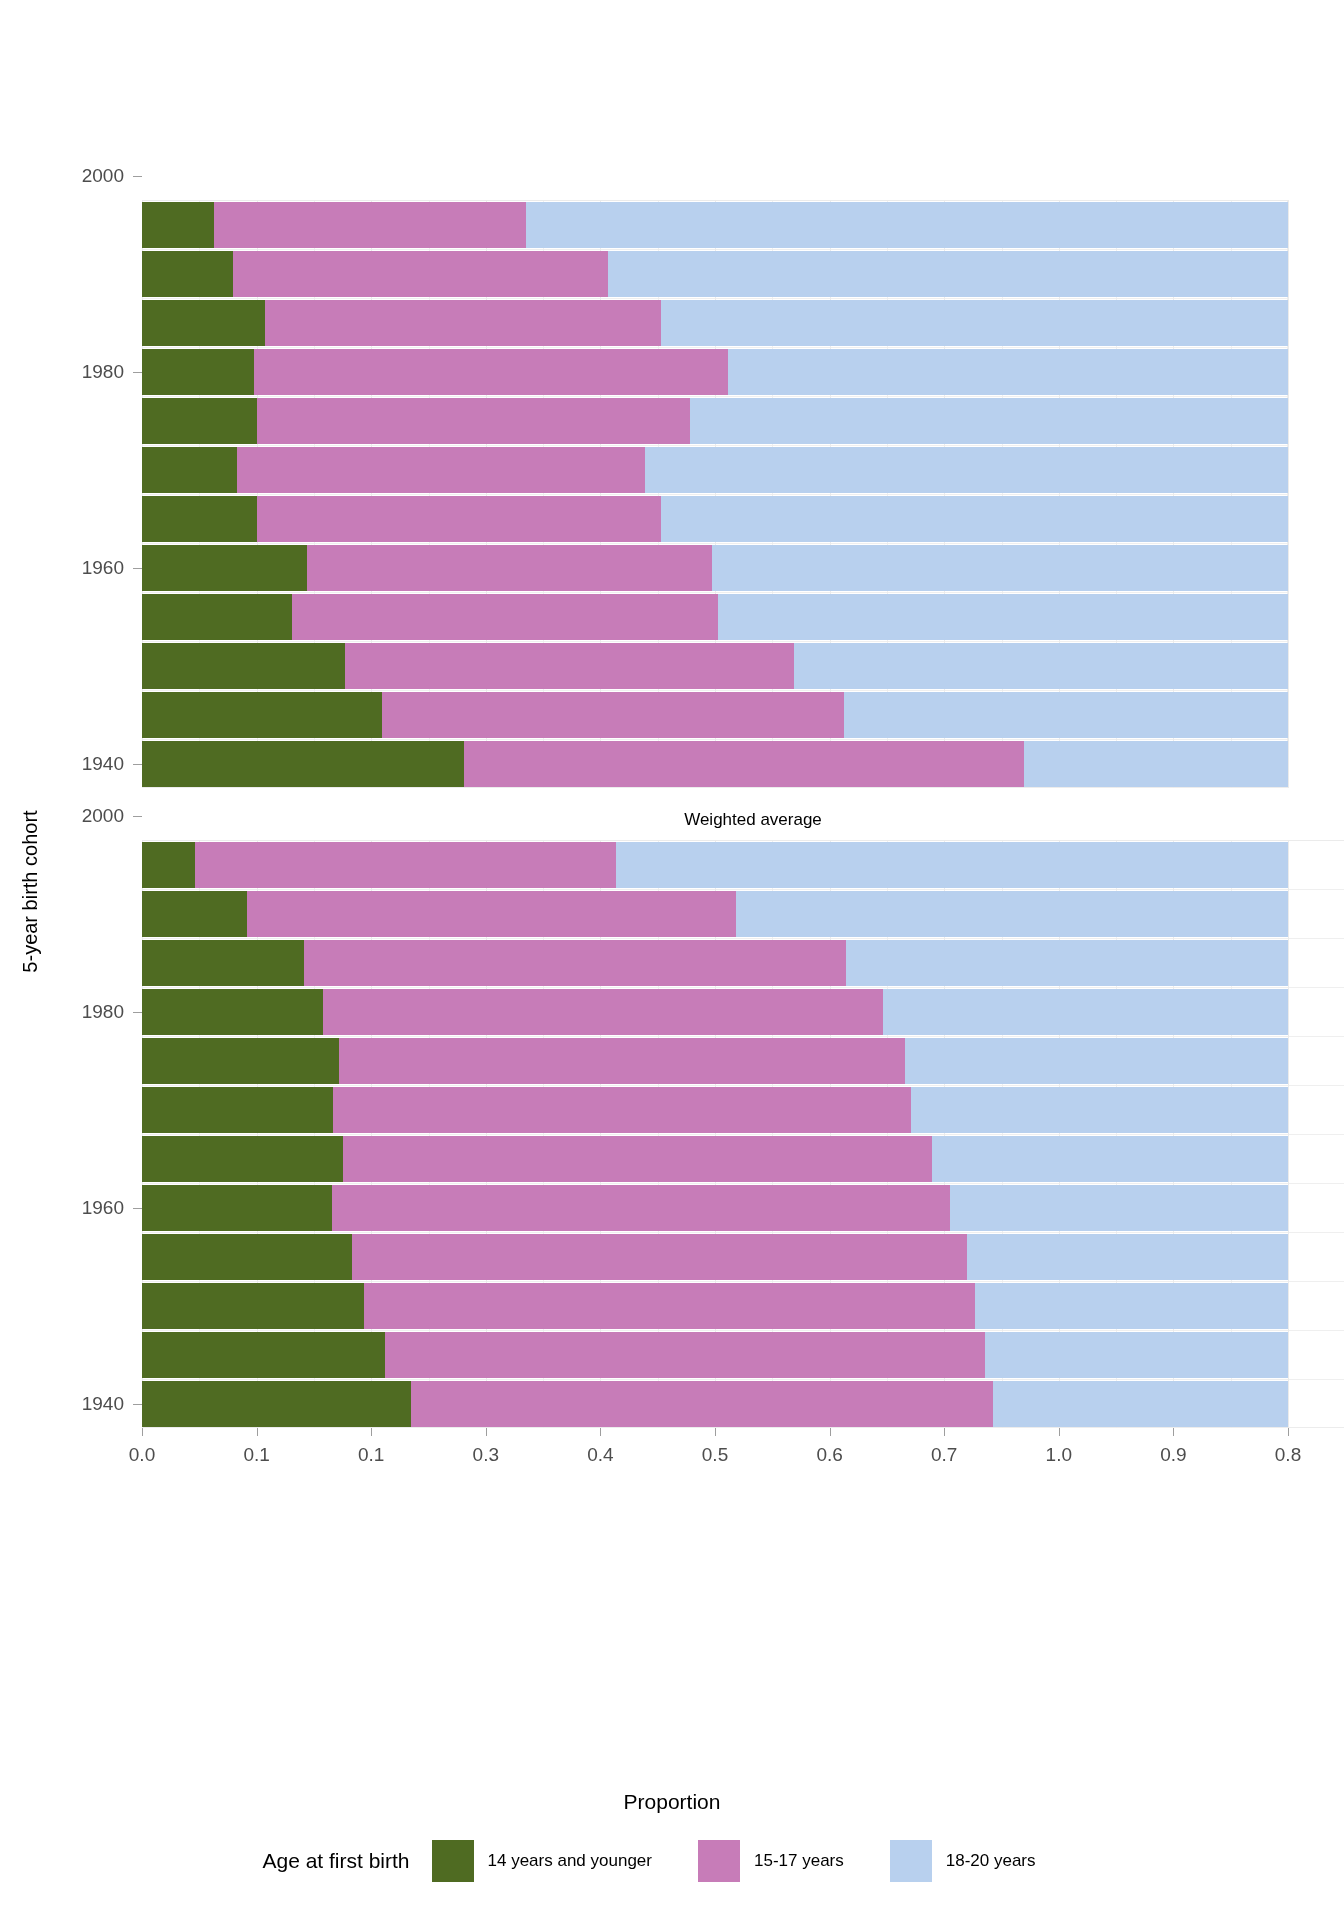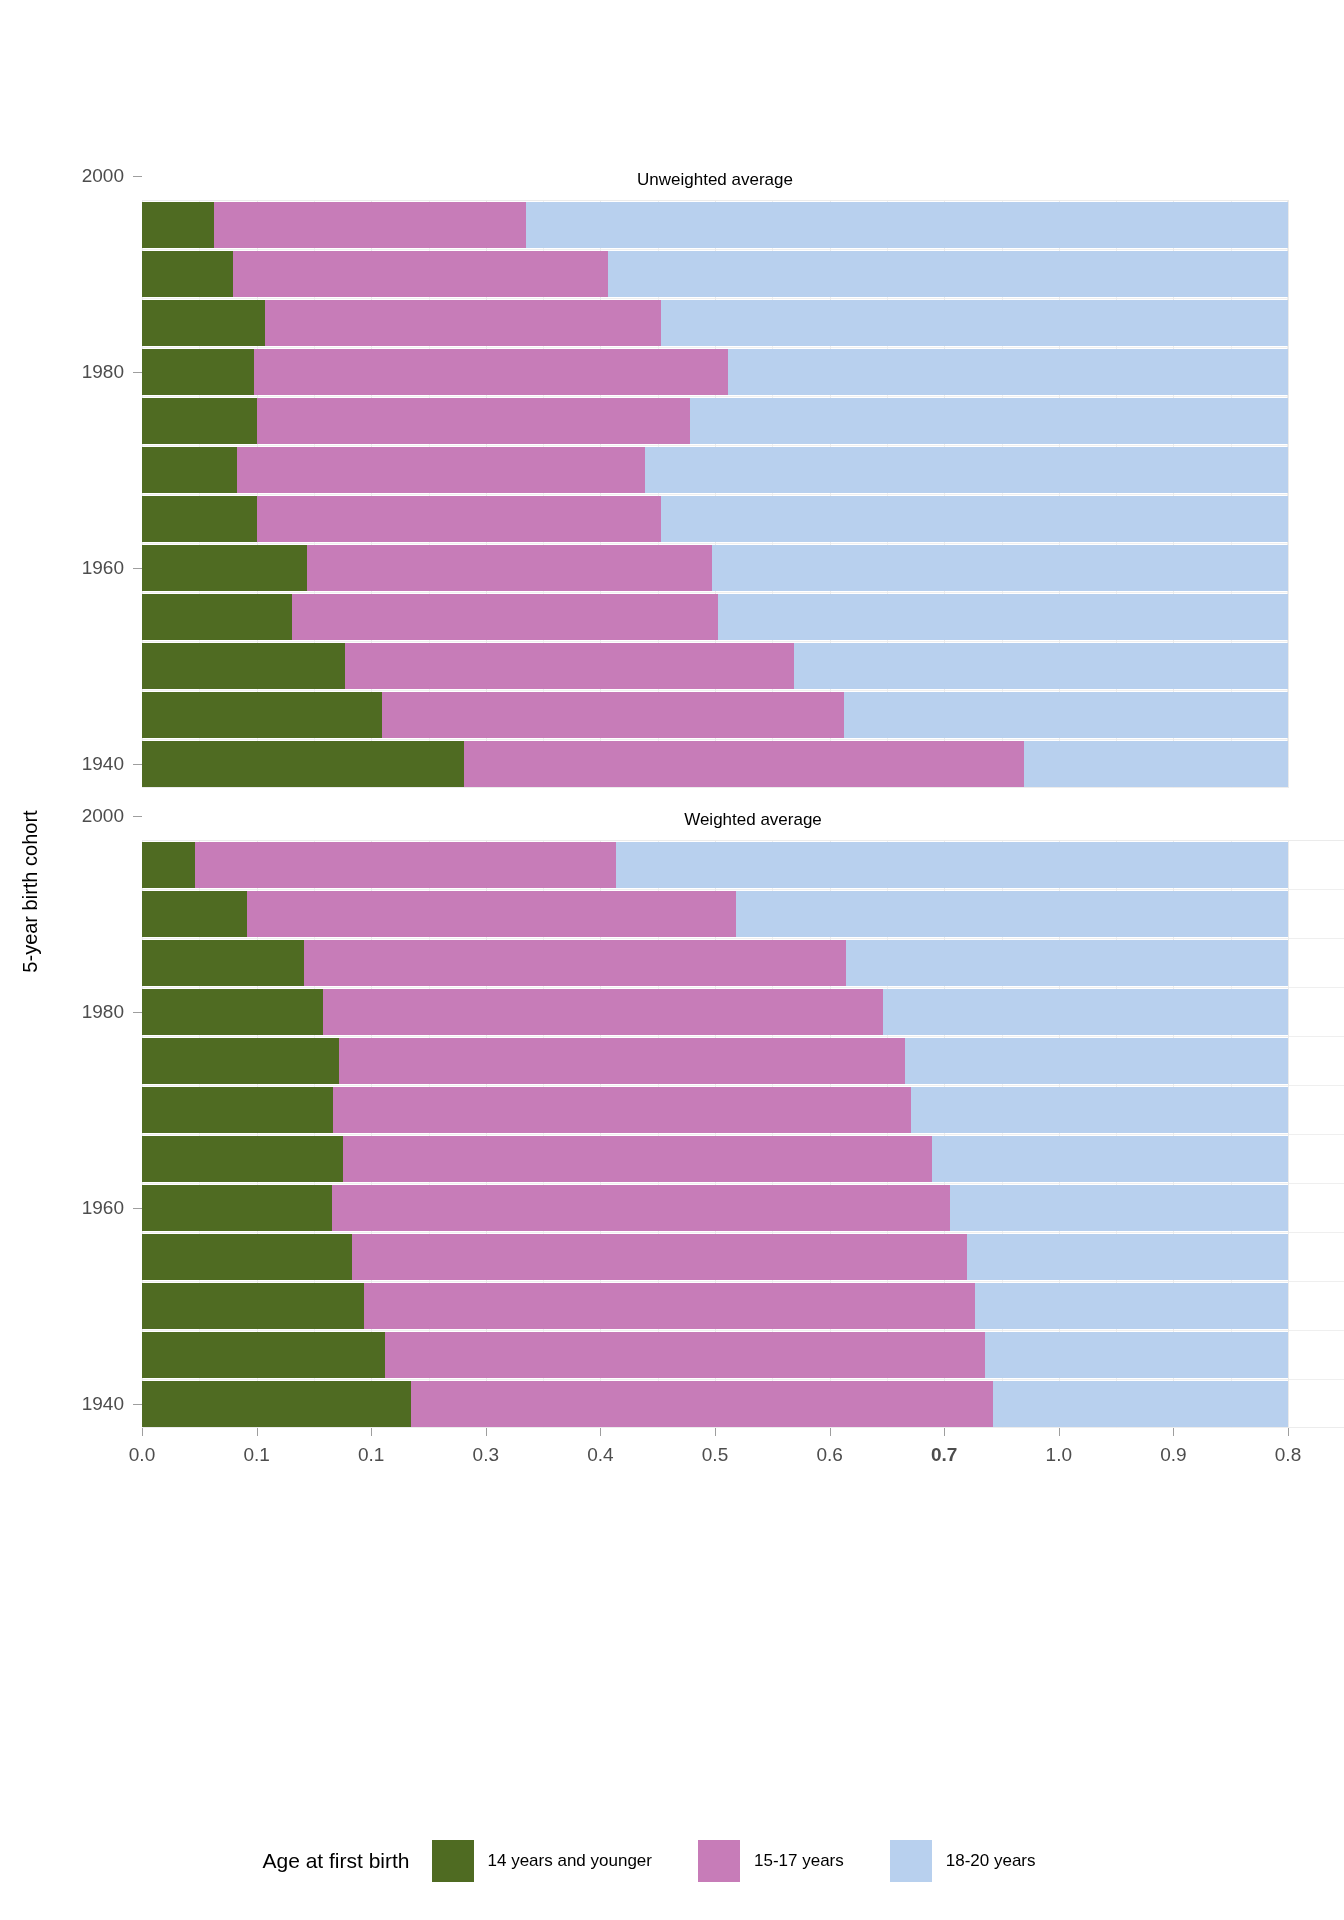--- a/index.html
+++ b/index.html
@@ -58,25 +58,25 @@
   .legend-key{width:42px;height:42px;margin-right:14px;}
   .legend-text{font-size:17px;color:#000;white-space:nowrap;}
 </style>
 </head>
 <body>
 
 <div id="root">
 
 
   <div class="ylab">5-year birth cohort</div>
+  <div class="xlab">Proportion</div>
 
   <div id="panels">
       <div class="panel" style="top: 200px; width: 1146px; height: 588px;">
         <div class="plotbg"></div>
-        <div class="strip">Unweighted average</div>
         <div class="vgrid major" style="left: 0px; opacity: 1;"></div>
         <div class="vgrid" style="left: 57.3px; opacity: 0.75;"></div>
         <div class="vgrid major" style="left: 114.6px; opacity: 1;"></div>
         <div class="vgrid" style="left: 171.9px; opacity: 0.75;"></div>
         <div class="vgrid major" style="left: 229.2px; opacity: 1;"></div>
         <div class="vgrid" style="left: 286.5px; opacity: 0.75;"></div>
         <div class="vgrid major" style="left: 343.8px; opacity: 1;"></div>
         <div class="vgrid" style="left: 401.1px; opacity: 0.75;"></div>
         <div class="vgrid major" style="left: 458.4px; opacity: 1;"></div>
         <div class="vgrid" style="left: 515.7px; opacity: 0.75;"></div>
@@ -305,20 +305,20 @@
     <div class="xticklbl" style="left: 371.2px; top: 1444px;">0.1</div>
     <div class="xtickmark" style="left: 485.8px; top: 1428px;"></div>
     <div class="xticklbl" style="left: 485.8px; top: 1444px;">0.3</div>
     <div class="xtickmark" style="left: 600.4px; top: 1428px;"></div>
     <div class="xticklbl" style="left: 600.4px; top: 1444px;">0.4</div>
     <div class="xtickmark" style="left: 715px; top: 1428px;"></div>
     <div class="xticklbl" style="left: 715px; top: 1444px;">0.5</div>
     <div class="xtickmark" style="left: 829.6px; top: 1428px;"></div>
     <div class="xticklbl" style="left: 829.6px; top: 1444px;">0.6</div>
     <div class="xtickmark" style="left: 944.2px; top: 1428px;"></div>
-    <div class="xticklbl" style="left: 944.2px; top: 1444px; font-weight: bold;">0.7</div>
+    <div class="xticklbl" style="left: 944.2px; top: 1444px;">0.7</div>
     <div class="xtickmark" style="left: 1058.8px; top: 1428px;"></div>
     <div class="xticklbl" style="left: 1058.8px; top: 1444px;">1.0</div>
     <div class="xtickmark" style="left: 1173.4px; top: 1428px;"></div>
     <div class="xticklbl" style="left: 1173.4px; top: 1444px;">0.9</div>
     <div class="xtickmark" style="left: 1288px; top: 1428px;"></div>
     <div class="xticklbl" style="left: 1288px; top: 1444px;">0.8</div>
   </div>
 
 </body></html>

